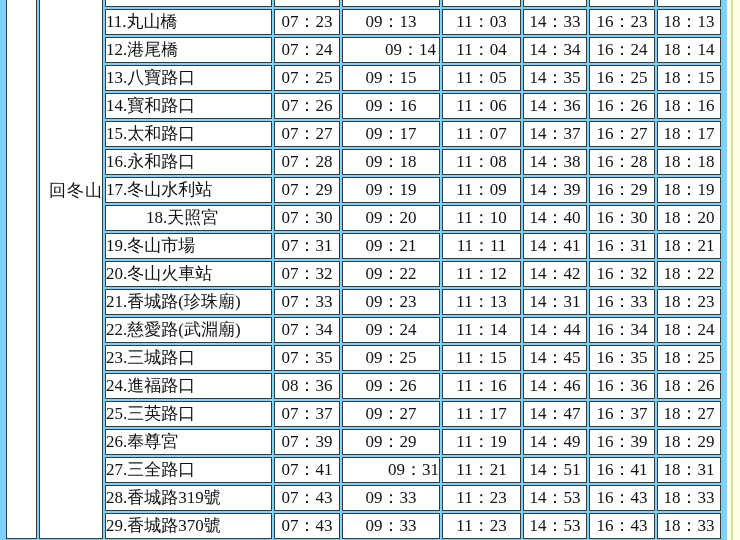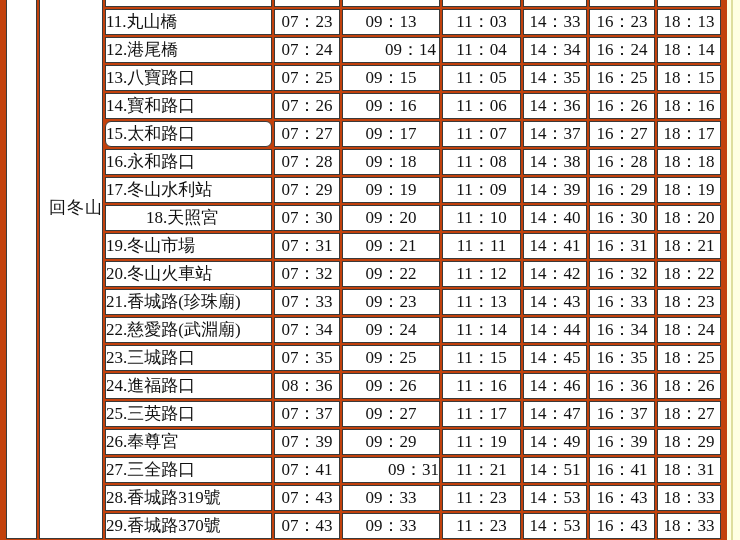--- a/index.html
+++ b/index.html
@@ -30,21 +30,21 @@
     line-height: 24px;
     overflow: hidden;
     white-space: nowrap;
   }
   td.col-outer { background: #ffffff; }
   td.station-cell { text-align: left; padding: 0 2px; }
   td.time-cell { text-align: center; }
   .direction-label {
     position: absolute;
     left: 49px;
-    top: 196px;
+    top: 179px;
     font-size: 17px;
     letter-spacing: 1px;
     color: #111111;
     z-index: 2;
   }
   .edge-strip {
     position: absolute;
     top: 0;
     right: 0;
     width: 13px;
@@ -55,21 +55,21 @@
     position: absolute;
     top: 0;
     left: 4px;
     width: 2px;
     height: 100%;
   }
 </style>
 </head>
 <body>
 
-<div class="page" style="background: #c2410c;">
+<div class="page" style="background: #7dd3fc;">
 
   <table class="timetable">
     <colgroup>
       <col style="width:31px">
       <col style="width:64px">
       <col style="width:167px">
       <col style="width:66px">
       <col style="width:64px">
       <col style="width:79px">
       <col style="width:64px">
@@ -119,21 +119,21 @@
         <tr>
       <td class="station-cell" style="border-color: rgb(58, 58, 58);">14.寶和路口</td>
       <td class="time-cell" style="border-color: rgb(58, 58, 58);">07：26</td>
       <td class="time-cell" style="border-color: rgb(58, 58, 58);">09：16</td>
       <td class="time-cell" style="border-color: rgb(58, 58, 58);">11：06</td>
       <td class="time-cell" style="border-color: rgb(58, 58, 58);">14：36</td>
       <td class="time-cell" style="border-color: rgb(58, 58, 58);">16：26</td>
       <td class="time-cell" style="border-color: rgb(58, 58, 58);">18：16</td>
     </tr>
         <tr>
-      <td class="station-cell" style="border-color: rgb(58, 58, 58); border-radius: 6px;">15.太和路口</td>
+      <td class="station-cell" style="border-color: rgb(58, 58, 58);">15.太和路口</td>
       <td class="time-cell" style="border-color: rgb(58, 58, 58);">07：27</td>
       <td class="time-cell" style="border-color: rgb(58, 58, 58);">09：17</td>
       <td class="time-cell" style="border-color: rgb(58, 58, 58);">11：07</td>
       <td class="time-cell" style="border-color: rgb(58, 58, 58);">14：37</td>
       <td class="time-cell" style="border-color: rgb(58, 58, 58);">16：27</td>
       <td class="time-cell" style="border-color: rgb(58, 58, 58);">18：17</td>
     </tr>
         <tr>
       <td class="station-cell" style="border-color: rgb(58, 58, 58);">16.永和路口</td>
       <td class="time-cell" style="border-color: rgb(58, 58, 58);">07：28</td>
@@ -177,21 +177,21 @@
       <td class="time-cell" style="border-color: rgb(58, 58, 58);">11：12</td>
       <td class="time-cell" style="border-color: rgb(58, 58, 58);">14：42</td>
       <td class="time-cell" style="border-color: rgb(58, 58, 58);">16：32</td>
       <td class="time-cell" style="border-color: rgb(58, 58, 58);">18：22</td>
     </tr>
         <tr>
       <td class="station-cell" style="border-color: rgb(58, 58, 58);">21.香城路(珍珠廟)</td>
       <td class="time-cell" style="border-color: rgb(58, 58, 58);">07：33</td>
       <td class="time-cell" style="border-color: rgb(58, 58, 58);">09：23</td>
       <td class="time-cell" style="border-color: rgb(58, 58, 58);">11：13</td>
-      <td class="time-cell" style="border-color: rgb(58, 58, 58);">14：43</td>
+      <td class="time-cell" style="border-color: rgb(58, 58, 58);">14：31</td>
       <td class="time-cell" style="border-color: rgb(58, 58, 58);">16：33</td>
       <td class="time-cell" style="border-color: rgb(58, 58, 58);">18：23</td>
     </tr>
         <tr>
       <td class="station-cell" style="border-color: rgb(58, 58, 58);">22.慈愛路(武淵廟)</td>
       <td class="time-cell" style="border-color: rgb(58, 58, 58);">07：34</td>
       <td class="time-cell" style="border-color: rgb(58, 58, 58);">09：24</td>
       <td class="time-cell" style="border-color: rgb(58, 58, 58);">11：14</td>
       <td class="time-cell" style="border-color: rgb(58, 58, 58);">14：44</td>
       <td class="time-cell" style="border-color: rgb(58, 58, 58);">16：34</td>

